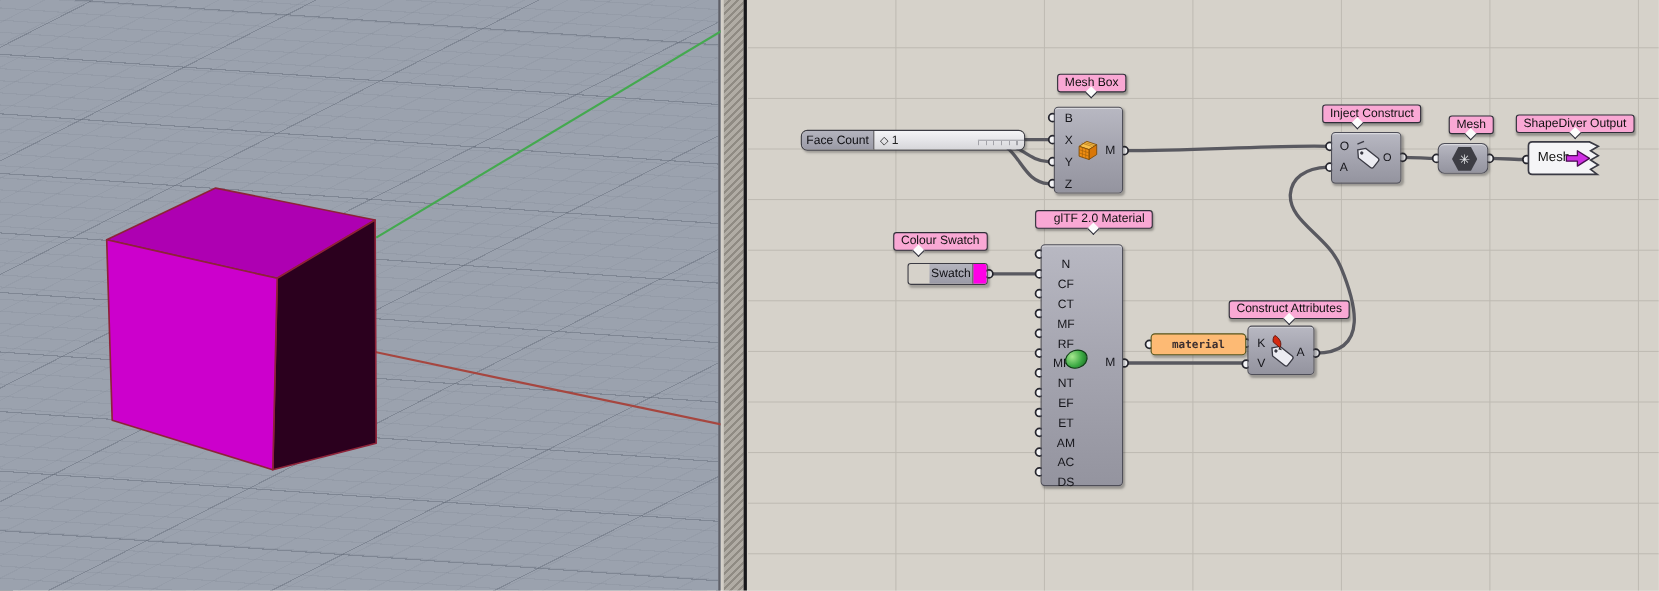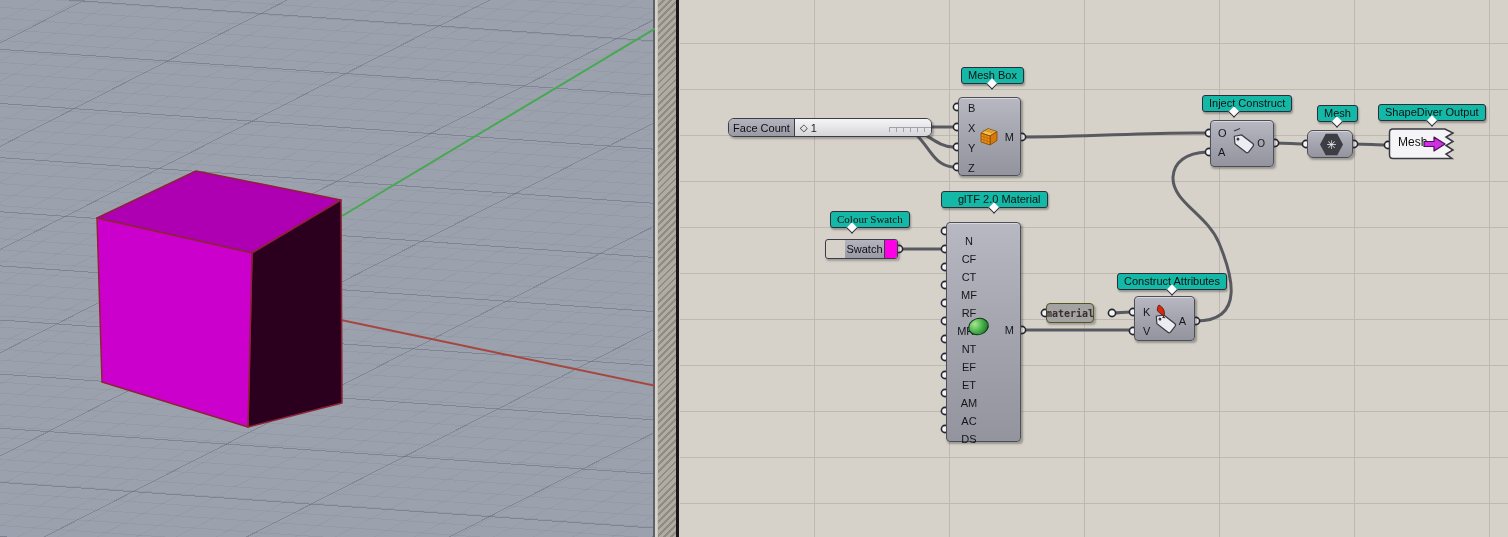--- a/index.html
+++ b/index.html
@@ -37,21 +37,21 @@
   
   .gh-comp { position:absolute; border:1.5px solid #4e4e58; border-radius:4px;
     background:linear-gradient(180deg,#b8b8c2,#a6a6b1 45%,#94949f);
     box-shadow:1.5px 2px 2px rgba(40,40,40,.35), inset 0 1px 0 rgba(255,255,255,.45);
     color:#15151a; font-size:11px; }
   .pin, .pout { position:absolute; line-height:13px; }
   .gltf-rows { position:absolute; left:0; top:9px; width:44px; }
   .gltf-rows span { display:block; height:18px; line-height:18px; text-align:center; }
 
   
-  .tip { position:absolute; background:#14b8a6; border:1px solid #2e2e38; border-radius:3px;
+  .tip { position:absolute; background:#f9a8d4; border:1px solid #2e2e38; border-radius:3px;
     padding:1px 6px 2px; font-size:11px; color:#111; white-space:nowrap;
     box-shadow:1px 2px 2px rgba(0,0,0,.3); z-index:5; }
   .tip i { position:absolute; left:calc(50% - 4px); bottom:-5px; width:8px; height:8px;
     background:#fcfcfc; border-right:1px solid #2e2e38; border-bottom:1px solid #2e2e38;
     transform:rotate(45deg); }
 
   
   .slider { position:absolute; left:728px; top:118px; width:204px; height:19px;
     border:1.5px solid #3c3c44; border-radius:6px; display:flex; overflow:hidden;
     box-shadow:1.5px 2px 2px rgba(40,40,40,.3); font-size:11px; }
@@ -65,22 +65,22 @@
     border-top:1px solid #a2a2a8;
     background:repeating-linear-gradient(90deg,#a2a2a8 0 1px, transparent 1px 7px); }
 
   
   .swatch { position:absolute; left:825px; top:239px; width:73px; height:20px;
     border:1.5px solid #3c3c44; border-radius:3px; display:flex; overflow:hidden;
     box-shadow:1.5px 2px 2px rgba(40,40,40,.3); font-size:11px;padding-left:19px; }
   .swatch .name { width:40px; background:linear-gradient(180deg,#b4b4be,#9a9aa6);
     border-right:1.5px solid #3c3c44; display:flex; align-items:center; justify-content:center; color:#0e0e12; }
   .swatch .chip { flex:1; background:#ff00e6; }
-  .panel { position:absolute; left:1046px; top:303px; width:48px; height:20px;
-    background:#a3a3a3; border:1.5px solid #55551e; border-radius:4px;
+  .panel { position:absolute; left:1046px; top:303px; width:87px; height:20px;
+    background:#fdba74; border:1.5px solid #55551e; border-radius:4px;
     font-family:"DejaVu Sans Mono", monospace; font-size:10px; font-weight:bold;
     color:#3d2f2f; display:flex; align-items:center; justify-content:center;
     box-shadow:1.5px 2px 2px rgba(40,40,40,.3); }
 
   
   .hex { position:absolute; left:12px; top:2px; width:23px; height:23px;
     clip-path:polygon(25% 3%,75% 3%,100% 50%,75% 97%,25% 97%,0 50%);
     background:#3d3d44; color:#eceef0; display:flex; align-items:center; justify-content:center;
     font-size:12px; }
 
@@ -186,21 +186,21 @@
         <line x1="4" y1="12" x2="13" y2="15"></line>
           <line x1="4" y1="15" x2="13" y2="18"></line>
         <line x1="7" y1="10" x2="7" y2="19"></line>
           <line x1="10" y1="11" x2="10" y2="20"></line>
         <line x1="6.3" y1="6" x2="15.3" y2="9"></line>
           <line x1="8.6" y1="5.3" x2="17.6" y2="8.3"></line>
       </g>
     </svg>
   </div>
 
-  <div class="tip" style="left:830px; top:211px;font-family:Liberation Serif, serif;">
+  <div class="tip" style="left:812px; top:211px;">
     <span>Colour Swatch</span><i style="left:22%;"></i>
   </div>
   <div class="swatch">
     <div class="name">Swatch</div>
     <div class="chip"></div>
   </div>
 
   <div class="tip" style="left:941px; top:191px;padding-left:16px;">
     <span>glTF 2.0 Material</span><i></i>
   </div>

